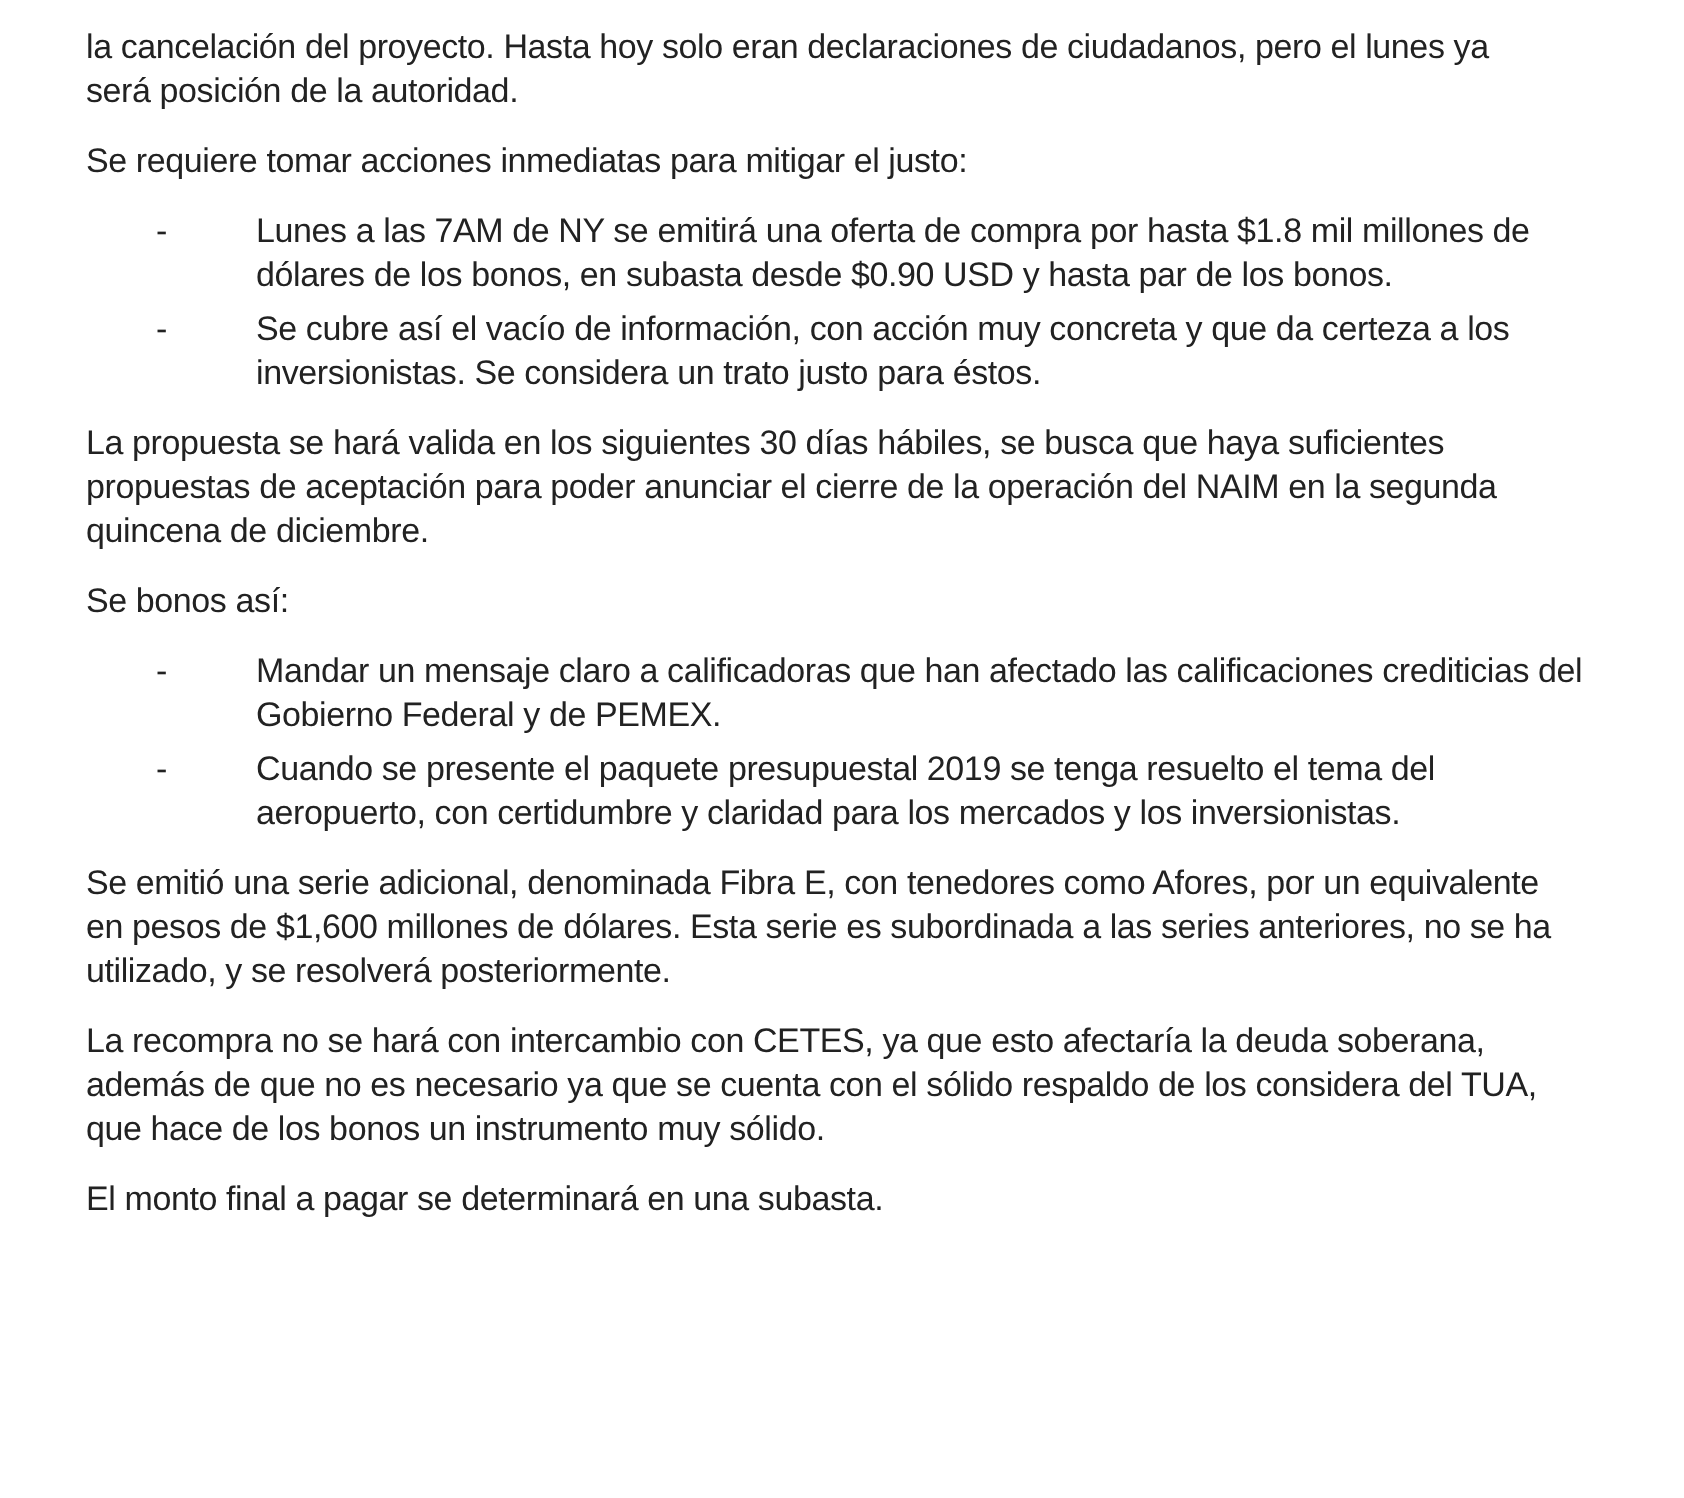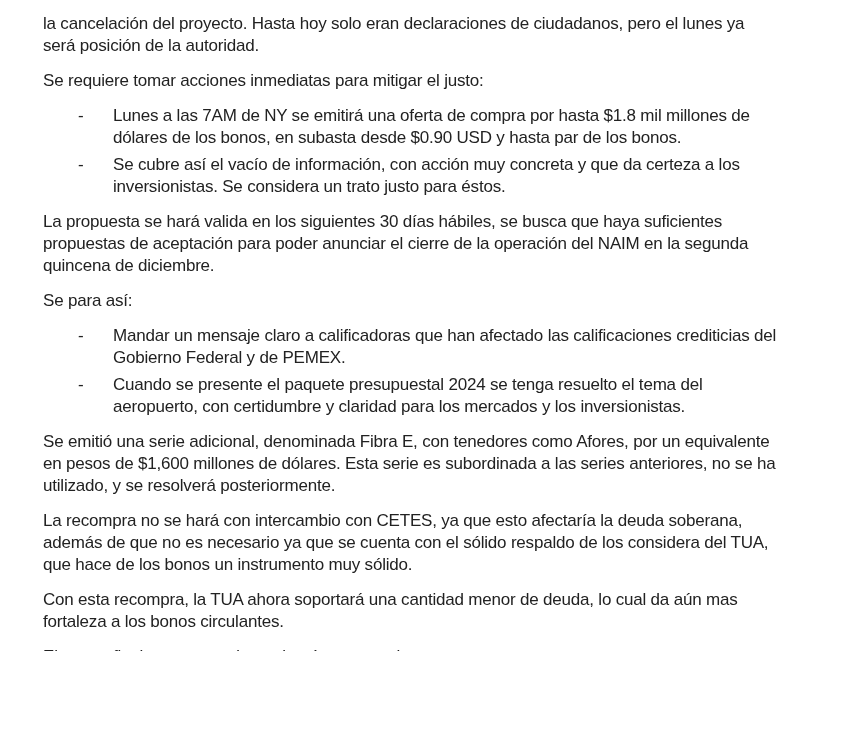--- a/index.html
+++ b/index.html
@@ -37,20 +37,21 @@
   .bullet-item:last-child {
     margin-bottom: 0;
   }
   .bullet-marker {
     flex: 0 0 35px;
     width: 35px;
   }
   .bullet-text {
     flex: 1 1 auto;
     white-space: pre-line;
+    margin-left: 15px;
   }
 </style>
 </head>
 <body>
 
 <div class="page">
 
   <p class="para">la cancelación del proyecto. Hasta hoy solo eran declaraciones de ciudadanos,  pero el lunes ya
 será posición de la autoridad.</p>
 
@@ -66,41 +67,39 @@
       <span class="bullet-marker">-</span>
       <span class="bullet-text">Se cubre así el vacío de información, con acción muy concreta y que da certeza a los
 inversionistas. Se considera un trato justo para éstos.</span>
     </div>
   </div>
 
   <p class="para">La propuesta se hará valida en los siguientes 30 días hábiles,  se busca que haya suficientes
 propuestas de aceptación para poder anunciar el cierre de la operación del NAIM en la segunda
 quincena de diciembre.</p>
 
-  <p class="para">Se para así:</p>
+  <p class="para">Se bonos así:</p>
 
   <div class="bullet-list">
     <div class="bullet-item">
       <span class="bullet-marker">-</span>
       <span class="bullet-text">Mandar un mensaje claro a calificadoras que han afectado las calificaciones crediticias del
 Gobierno Federal y de PEMEX.</span>
     </div>
     <div class="bullet-item">
       <span class="bullet-marker">-</span>
-      <span class="bullet-text">Cuando se presente el paquete presupuestal 2024 se tenga resuelto el tema del
+      <span class="bullet-text">Cuando se presente el paquete presupuestal 2019 se tenga resuelto el tema del
 aeropuerto, con certidumbre y claridad para los mercados y los inversionistas.</span>
     </div>
   </div>
 
   <p class="para">Se emitió una serie adicional, denominada Fibra E, con tenedores como Afores, por un equivalente
 en pesos de $1,600 millones de dólares.  Esta serie es subordinada a las series anteriores, no se ha
 utilizado, y se resolverá posteriormente.</p>
 
   <p class="para">La recompra no se hará con intercambio con CETES, ya que esto afectaría la deuda soberana,
 además de que no es necesario ya que se cuenta con el sólido respaldo de los considera del TUA,
 que hace de los bonos un instrumento muy sólido.</p>
 
-  <p class="para">Con esta recompra, la TUA ahora soportará una cantidad menor de deuda, lo cual da aún mas
-fortaleza a los bonos circulantes.</p>
 
   <p class="para">El monto final a pagar se determinará en una subasta.</p>
 
 </div>
 
 </body></html>

